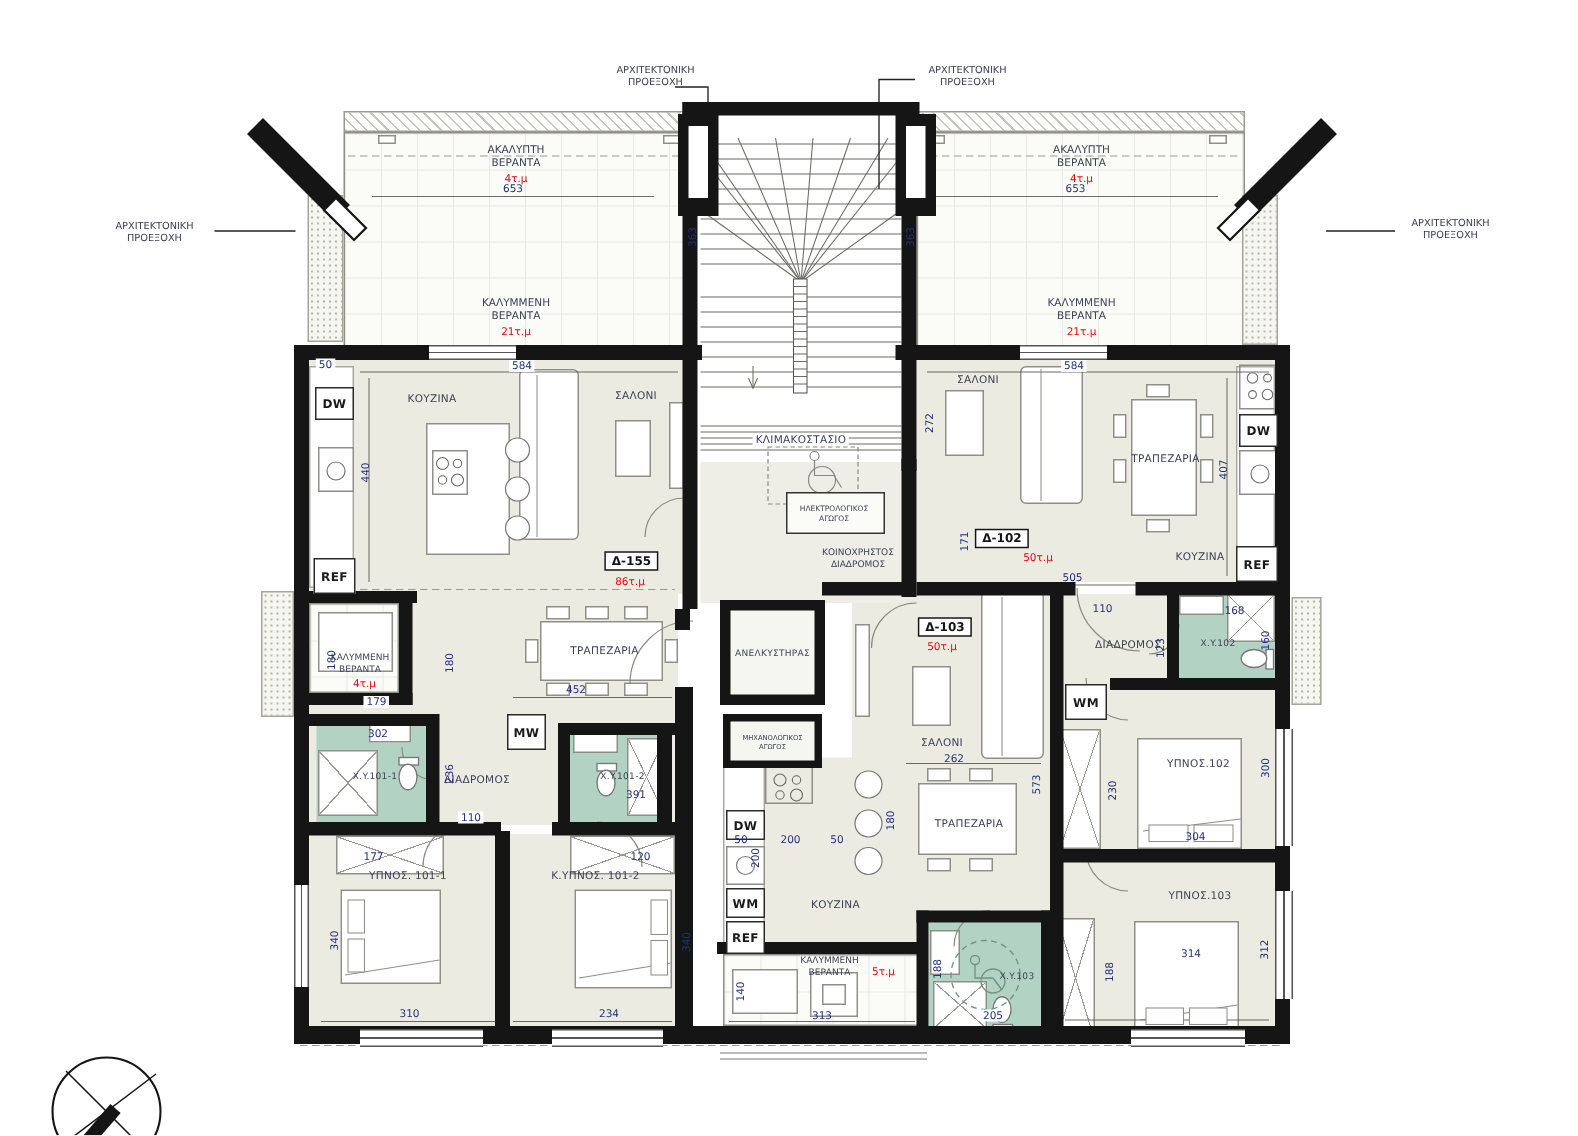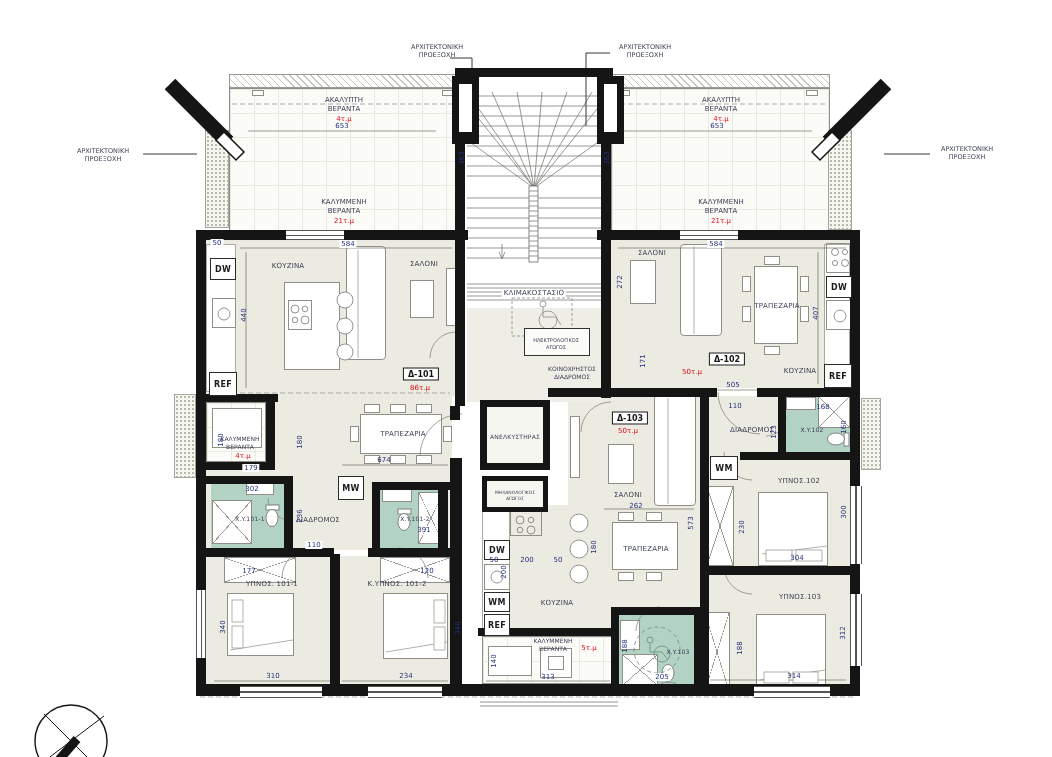--- a/index.html
+++ b/index.html
@@ -412,24 +412,24 @@
   <div class="dim" style="left:717px;top:126px">653</div>
   <div class="dim v" style="left:607px;top:158px">363</div>
   <div class="lblw" style="left:721px;top:207px">ΚΑΛΥΜΜΕΝΗ ΒΕΡΑΝΤΑ</div>
   <div class="red" style="left:721px;top:221px">21τ.μ</div>
 
   <div class="lbl" style="left:288px;top:266px">ΚΟΥΖΙΝΑ</div>
   <div class="lbl" style="left:424px;top:264px">ΣΑΛΟΝΙ</div>
   <div class="dim bgw" style="left:348px;top:244px">584</div>
   <div class="dim bgw" style="left:217px;top:243px">50</div>
   <div class="dim v" style="left:244px;top:315px">440</div>
-  <div class="tag" style="left:421px;top:374px">Δ-101</div>
+  <div class="tag" style="left:421px;top:374px">Δ-155</div>
   <div class="red" style="left:420px;top:388px">86τ.μ</div>
   <div class="lbl" style="left:403px;top:434px">ΤΡΑΠΕΖΑΡΙΑ</div>
-  <div class="dim" style="left:384px;top:460px">674</div>
+  <div class="dim" style="left:384px;top:460px">452</div>
   <div class="dim v" style="left:300px;top:442px">180</div>
   <div class="lblw" style="left:240px;top:443px;width:54px;font-size:6px">ΚΑΛΥΜΜΕΝΗ ΒΕΡΑΝΤΑ</div>
   <div class="red" style="left:243px;top:456px">4τ.μ</div>
   <div class="dim bgw" style="left:251px;top:468px">179</div>
   <div class="dim v" style="left:221px;top:440px">180</div>
   <div class="lbl" style="left:318px;top:520px">ΔΙΑΔΡΟΜΟΣ</div>
   <div class="dim v" style="left:300px;top:516px">236</div>
   <div class="dim bgw" style="left:314px;top:545px">110</div>
   <div class="lbl" style="left:250px;top:518px;font-size:6px">X.Y.101-1</div>
   <div class="dim" style="left:252px;top:489px">302</div>
@@ -448,39 +448,39 @@
   <div class="lblw" style="left:556px;top:343px;width:52px;font-size:5px">ΗΛΕΚΤΡΟΛΟΓΙΚΟΣ ΑΓΩΓΟΣ</div>
   <div class="lblw" style="left:572px;top:373px;width:80px;font-size:6px">ΚΟΙΝΟΧΡΗΣΤΟΣ ΔΙΑΔΡΟΜΟΣ</div>
   <div class="lbl" style="left:515px;top:436px;font-size:6px">ΑΝΕΛΚΥΣΤΗΡΑΣ</div>
   <div class="lblw" style="left:515px;top:496px;width:56px;font-size:4.5px">ΜΗΧΑΝΟΛΟΓΙΚΟΣ ΑΓΩΓΟΣ</div>
   <div class="dim v" style="left:643px;top:361px">171</div>
 
   <div class="lbl" style="left:652px;top:253px">ΣΑΛΟΝΙ</div>
   <div class="dim bgw" style="left:716px;top:244px">584</div>
   <div class="dim v" style="left:620px;top:282px">272</div>
   <div class="lbl" style="left:777px;top:306px">ΤΡΑΠΕΖΑΡΙΑ</div>
-  <div class="tag" style="left:727px;top:359px">Δ-102</div>
+  <div class="tag" style="left:668px;top:359px">Δ-102</div>
   <div class="red" style="left:692px;top:372px">50τ.μ</div>
   <div class="lbl" style="left:800px;top:371px">ΚΟΥΖΙΝΑ</div>
   <div class="dim v" style="left:816px;top:313px">407</div>
-  <div class="dim" style="left:733px;top:385px">505</div>
+  <div class="dim" style="left:715px;top:385px">505</div>
 
   <div class="dim" style="left:735px;top:406px">110</div>
   <div class="lbl" style="left:752px;top:430px">ΔΙΑΔΡΟΜΟΣ</div>
   <div class="dim v" style="left:774px;top:432px">123</div>
   <div class="lbl" style="left:812px;top:429px;font-size:6px">X.Y.102</div>
   <div class="dim" style="left:823px;top:407px">168</div>
   <div class="dim v" style="left:844px;top:427px">160</div>
-  <div class="lbl" style="left:799px;top:481px">ΥΠΝΟΣ.102</div>
+  <div class="lbl" style="left:799px;top:509px">ΥΠΝΟΣ.102</div>
   <div class="dim v" style="left:742px;top:527px">230</div>
   <div class="dim" style="left:797px;top:558px">304</div>
   <div class="dim v" style="left:844px;top:512px">300</div>
   <div class="lbl" style="left:800px;top:597px">ΥΠΝΟΣ.103</div>
   <div class="dim v" style="left:740px;top:648px">188</div>
-  <div class="dim" style="left:794px;top:676px">314</div>
+  <div class="dim" style="left:794px;top:636px">314</div>
   <div class="dim v" style="left:843px;top:633px">312</div>
 
   <div class="tag" style="left:630px;top:418px">Δ-103</div>
   <div class="red" style="left:628px;top:431px">50τ.μ</div>
   <div class="lbl" style="left:628px;top:495px">ΣΑΛΟΝΙ</div>
   <div class="dim" style="left:636px;top:506px">262</div>
   <div class="dim v" style="left:691px;top:523px">573</div>
   <div class="lbl" style="left:646px;top:549px">ΤΡΑΠΕΖΑΡΙΑ</div>
   <div class="lbl" style="left:557px;top:603px">ΚΟΥΖΙΝΑ</div>
   <div class="dim" style="left:494px;top:560px">50</div>

